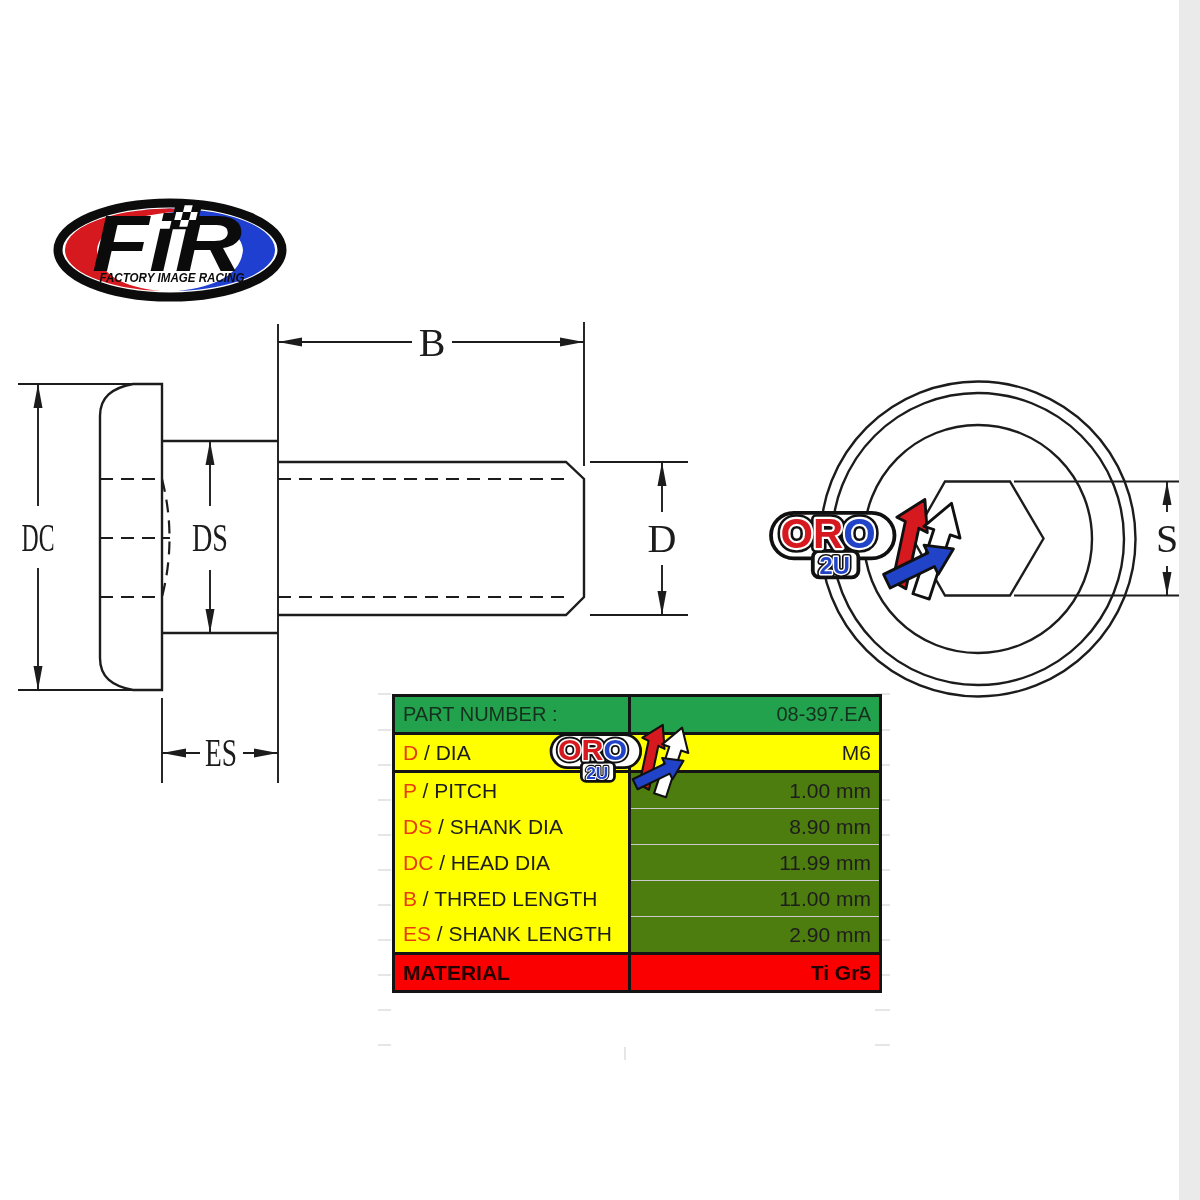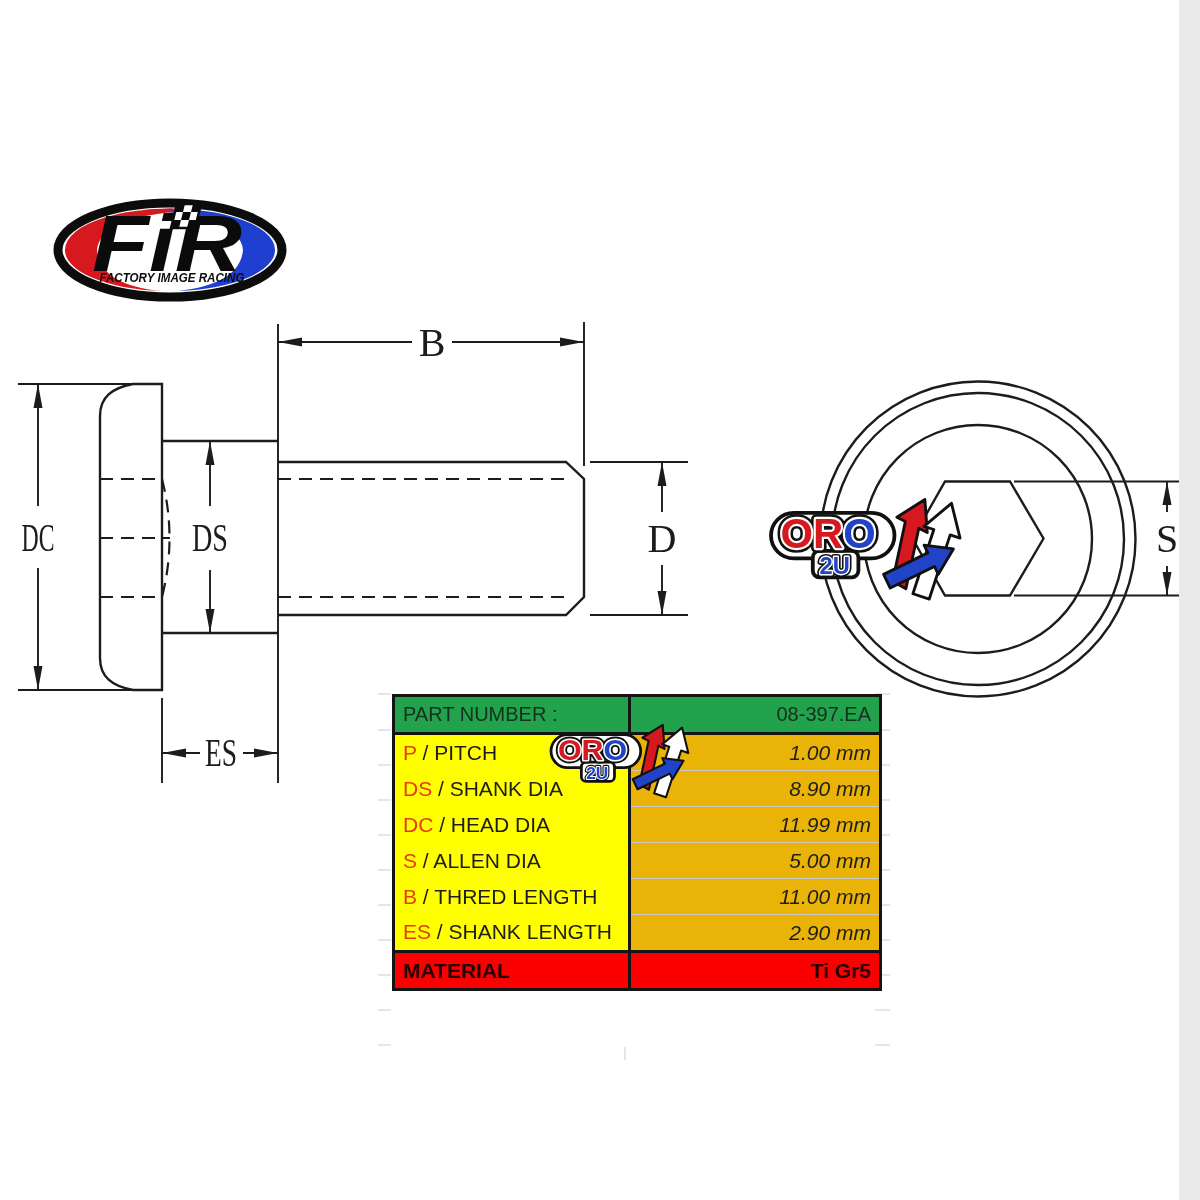--- a/index.html
+++ b/index.html
@@ -17,21 +17,21 @@
     font-family:"Liberation Sans",sans-serif;font-size:21px;color:#1d1d1d;
     border:3px solid #141414;
   }
   .spec-table td{height:35px;padding:0 8px;overflow:hidden;white-space:nowrap;vertical-align:middle;}
   .spec-table td.c1{width:217px;border-right:3px solid #141414;}
   .spec-table td.c2{width:232px;text-align:right;}
   .spec-table tr.hdr td{background:#23a24d;border-bottom:3px solid #141414;color:#15301c;font-size:20px;}
   .spec-table tr.hdr td.c1{text-align:left;}
   .spec-table tr.hl td{background:#ffff00;border-bottom:3px solid #141414;}
   .spec-table tr.row td.c1{background:#ffff00;}
-  .spec-table tr.row td.c2{background:#eab308;border-bottom:1px solid #c9c9c9;font-style:italic;}
+  .spec-table tr.row td.c2{background:#4d7c0f;border-bottom:1px solid #c9c9c9;}
   .spec-table tr.row.last td.c2{border-bottom:none;}
   .spec-table tr.ftr td{background:#fa0000;border-top:3px solid #141414;font-weight:bold;color:#250000;}
   .spec-table .code{color:#e63c0e;}
 </style>
 </head>
 <body>
 
 <div class="canvas">
 
   <svg width="1200" height="1200" viewBox="0 0 1200 1200">
@@ -172,35 +172,35 @@
       <path d="M625,1047 V1060"></path>
     </g>
   </svg>
 
   <table class="spec-table">
     <tbody>
       <tr class="hdr">
         <td class="c1">PART NUMBER :</td>
         <td class="c2">08-397.EA</td>
       </tr>
+      <tr class="hl">
+        <td class="c1"><span class="code">D</span> <span>/ DIA</span></td>
+        <td class="c2">M6</td>
+      </tr>
       <tr class="row">
         <td class="c1"><span class="code">P</span> <span>/ PITCH</span></td>
         <td class="c2">1.00 mm</td>
       </tr>
       <tr class="row">
         <td class="c1"><span class="code">DS</span> <span>/ SHANK DIA</span></td>
         <td class="c2">8.90 mm</td>
       </tr>
       <tr class="row">
         <td class="c1"><span class="code">DC</span> <span>/ HEAD DIA</span></td>
         <td class="c2">11.99 mm</td>
-      </tr>
-      <tr class="row">
-        <td class="c1"><span class="code">S</span> <span>/ ALLEN DIA</span></td>
-        <td class="c2">5.00 mm</td>
       </tr>
       <tr class="row">
         <td class="c1"><span class="code">B</span> <span>/ THRED LENGTH</span></td>
         <td class="c2">11.00 mm</td>
       </tr>
       <tr class="row">
         <td class="c1"><span class="code">ES</span> <span>/ SHANK LENGTH</span></td>
         <td class="c2">2.90 mm</td>
       </tr>
       <tr class="ftr">

